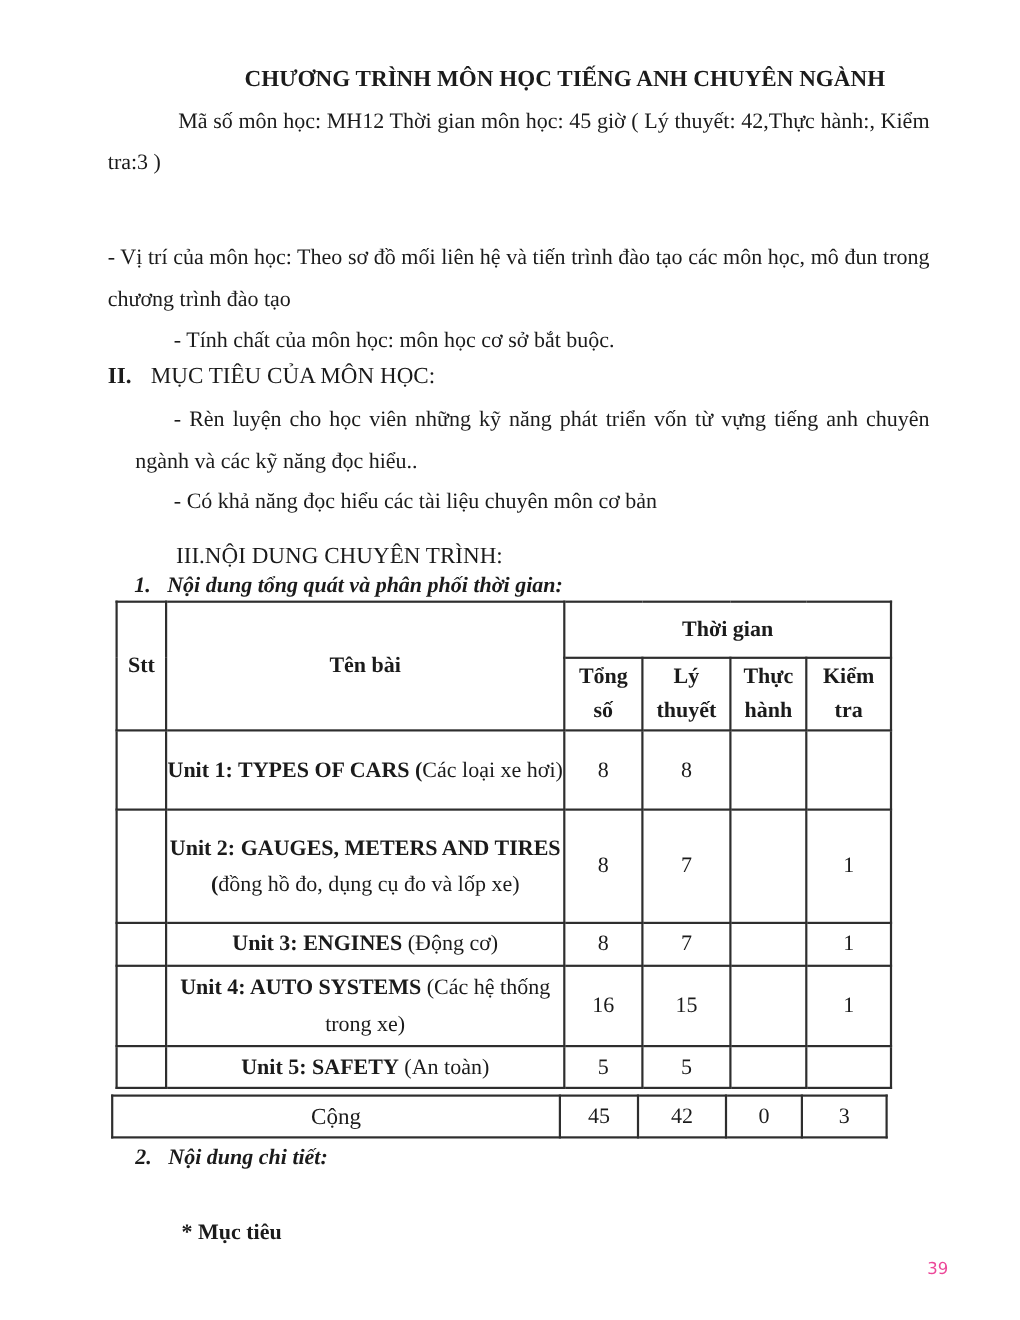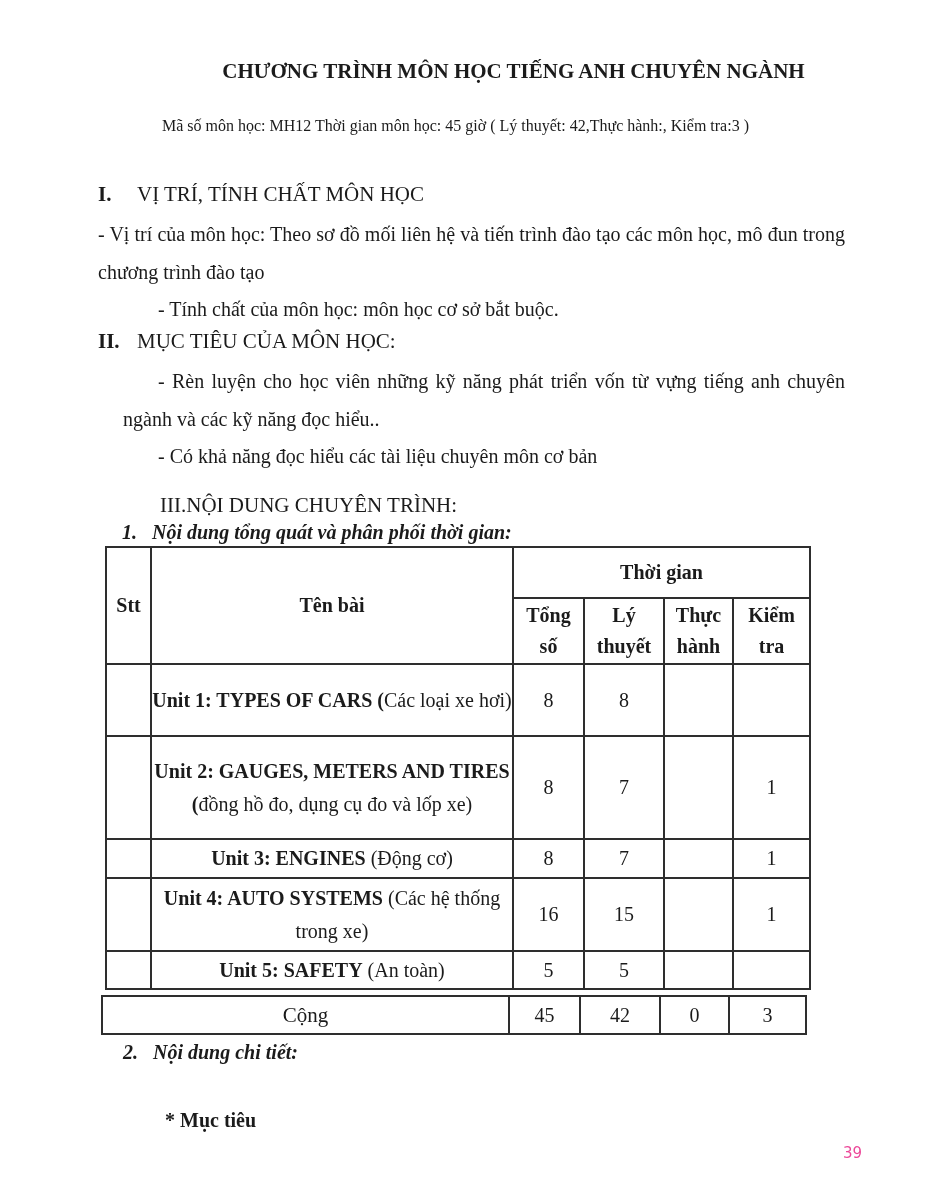--- a/index.html
+++ b/index.html
@@ -13,22 +13,22 @@
   .page { position: relative; width: 927px; height: 1200px; background: #fff; }
   .abs { position: absolute; }
 
   .doc-title {
     top: 56px; left: 98px; width: 747px;
     padding-left: 84px; box-sizing: border-box;
     text-align: center;
     font-weight: bold; font-size: 21px; line-height: 30px;
   }
   .intro-para {
-    top: 107px; left: 98px; width: 747px;
-    font-size: 16px; line-height: 38px;
+    top: 91px; left: 98px; width: 747px;
+    font-size: 20px; line-height: 38px;
     text-indent: 64px; text-align: justify;
   }
   .heading-1 { top: 180px; left: 98px; width: 760px; font-size: 21px; line-height: 28px; }
   .heading-1 .num { font-weight: bold; display: inline-block; width: 39px; }
   .para-vitri {
     top: 215px; left: 98px; width: 747px;
     font-size: 20px; line-height: 38px; text-align: justify;
   }
   .para-tinhchat { top: 290px; left: 98px; width: 747px; font-size: 20px; line-height: 38px; text-indent: 60px; }
   .heading-2 { top: 327px; left: 98px; width: 760px; font-size: 21px; line-height: 28px; }
@@ -86,23 +86,20 @@
 </style>
 </head>
 <body>
 
 <div class="page">
 
   <div class="abs doc-title">CHƯƠNG TRÌNH MÔN HỌC TIẾNG ANH CHUYÊN NGÀNH</div>
 
   <div class="abs intro-para">Mã số môn học: MH12 Thời gian môn học: 45 giờ ( Lý thuyết: 42,Thực hành:, Kiểm tra:3 )</div>
 
-  <div class="abs heading-1">
-    <span class="num">I.</span><span>VỊ TRÍ, TÍNH CHẤT MÔN HỌC</span>
-  </div>
 
   <div class="abs para-vitri">- Vị trí của môn học: Theo sơ đồ mối liên hệ và tiến trình đào tạo các môn học, mô đun trong chương trình đào tạo</div>
   <div class="abs para-tinhchat">- Tính chất của môn học: môn học cơ sở bắt buộc.</div>
 
   <div class="abs heading-2">
     <span class="num">II.</span><span>MỤC TIÊU CỦA MÔN HỌC:</span>
   </div>
 
   <div class="abs para-renluyen">- Rèn luyện cho học viên những kỹ năng phát triển vốn từ vựng tiếng anh chuyên ngành và các kỹ năng đọc hiểu..</div>
   <div class="abs para-cokha">- Có khả năng đọc hiểu các tài liệu chuyên môn cơ bản</div>

